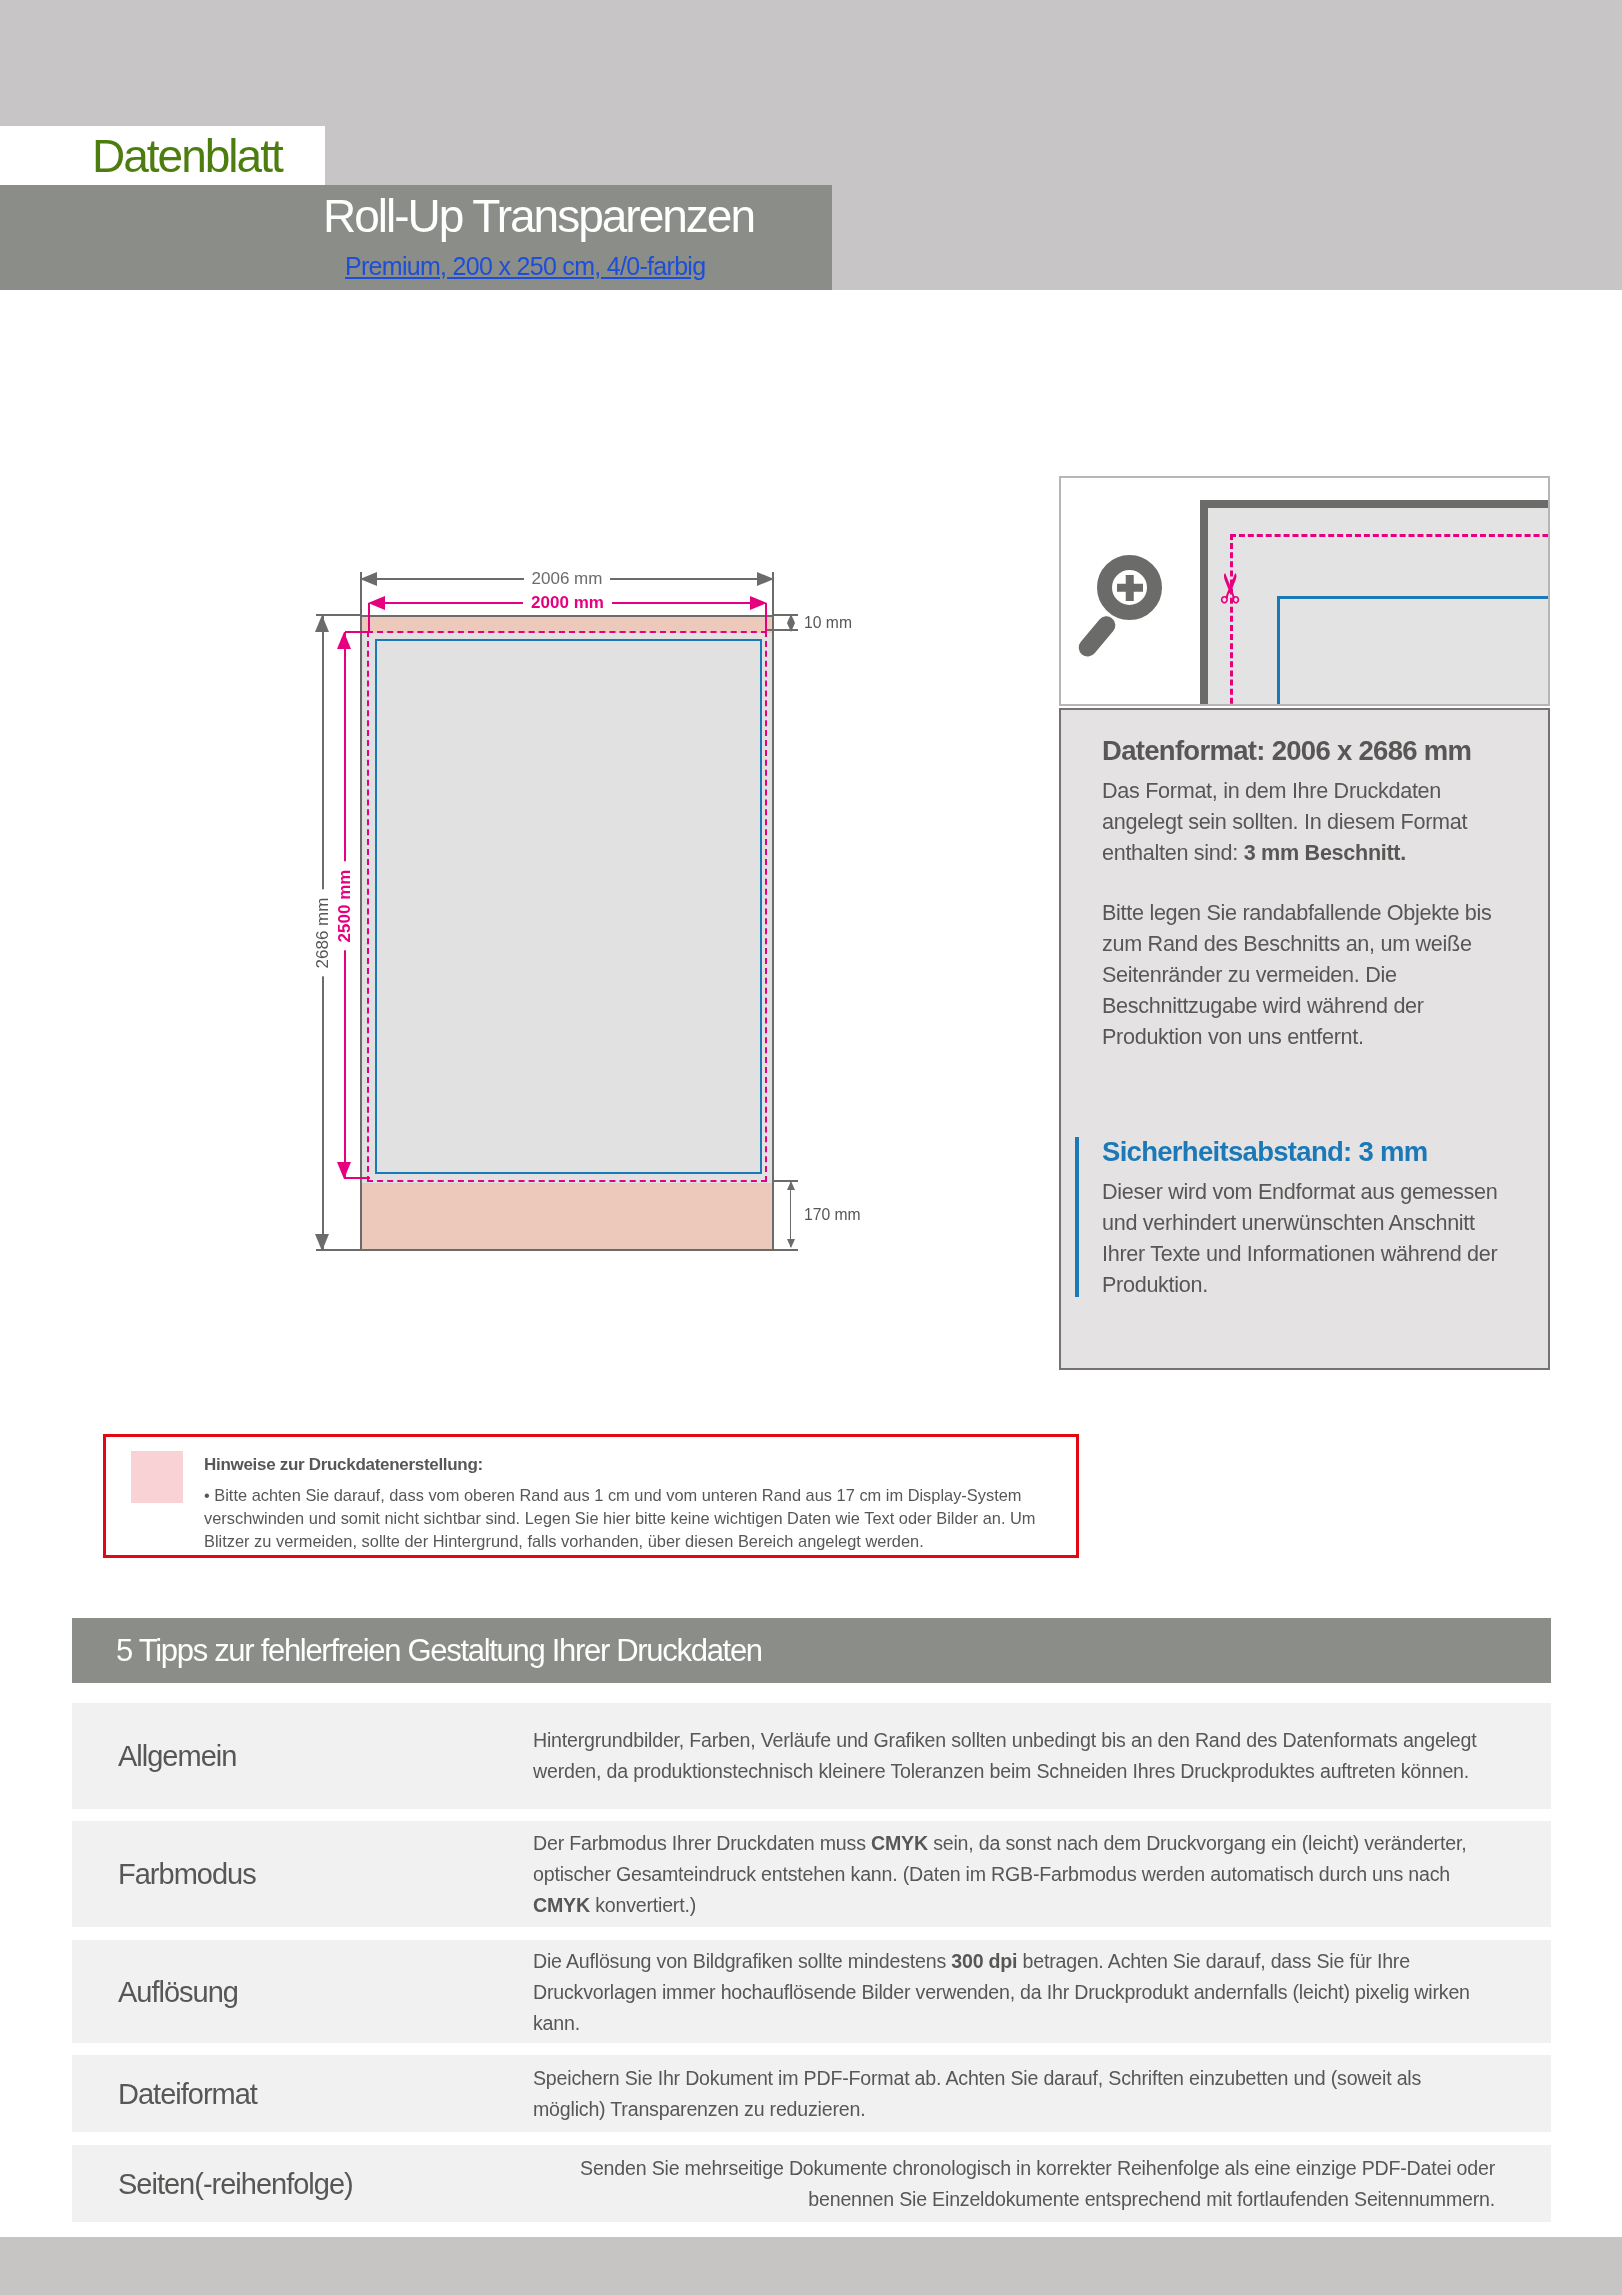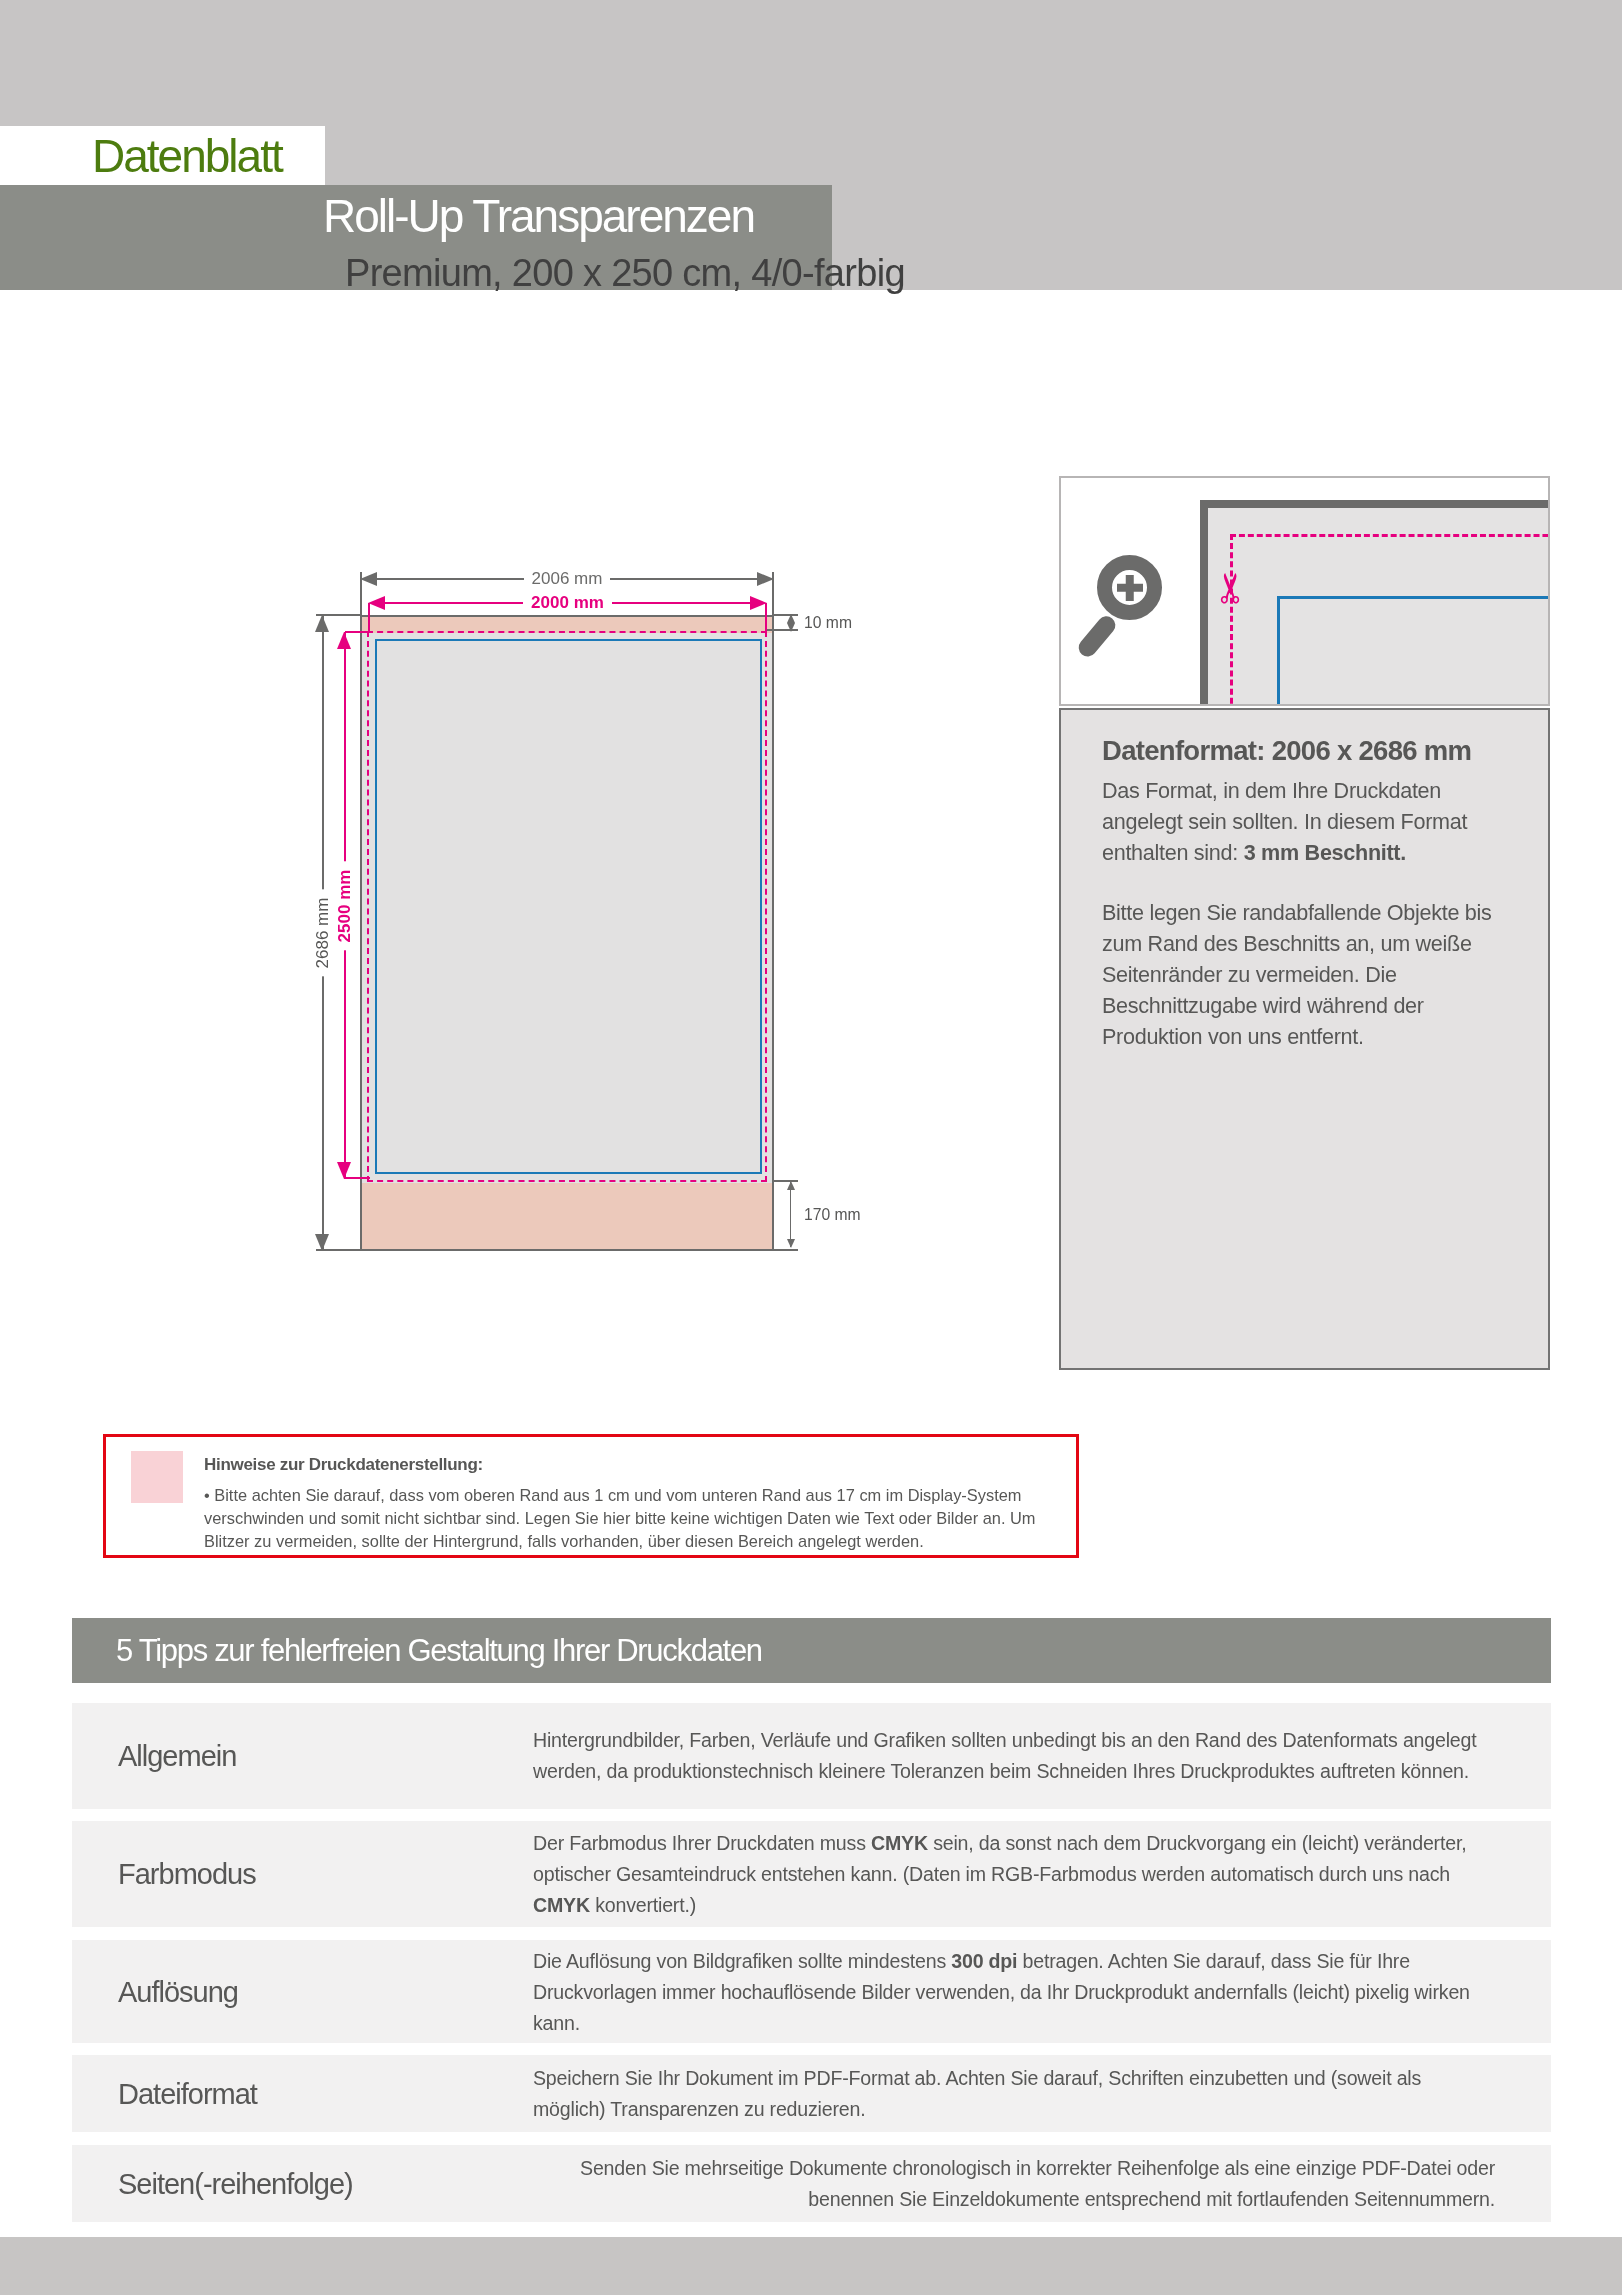--- a/index.html
+++ b/index.html
@@ -10,21 +10,21 @@
   }
   .abs { position:absolute; }
 
   
   .band-top { left:0; top:0; width:1623px; height:290px; background:#c7c5c5; }
   .datenblatt-box { left:0; top:126px; width:325px; height:60px; background:#ffffff; }
   .datenblatt-box .lbl { position:absolute; left:59px; top:50%; transform:translateY(-50%);
     font-size:46px; letter-spacing:-2px; color:#4d7c0f; white-space:nowrap;margin-left:33px; }
   .title-bar { left:0; top:185px; width:832px; height:105px; background:#8b8d88; }
   .product-title { left:323px; top:189px; font-size:46px; letter-spacing:-2px; color:#fff; white-space:nowrap; }
-  .product-subtitle { left:345px; top:252px; font-size:38px; letter-spacing:-0.7px; color:#404040; white-space:nowrap; }
+  .product-subtitle { left:345px; top:252px; font-size:25px; letter-spacing:-0.7px; color:#1d4ed8; white-space:nowrap;text-decoration:underline; }
 
   
   .banner { left:360px; top:615px; width:414px; height:636px; border:2.6px solid #6b6b6a; background:#e2e1e1; }
   .strip-top { position:absolute; left:0; right:0; top:0; height:15.7px; background:#ecc9bb; }
   .strip-bottom { position:absolute; left:0; right:0; bottom:0; height:66px; background:#ecc9bb; }
   .endformat { position:absolute; left:5.2px; right:4.6px; top:14.4px; bottom:67px; border:2.6px dashed #e6007f; }
   .safety { position:absolute; left:13px; right:10.5px; top:21.6px; bottom:75px; border:2.6px solid #1b79b7; }
 
   .dim-h { display:flex; align-items:center; height:19.6px; }
   .dim-h .seg { flex:1; height:2px; background:currentColor; }
@@ -179,20 +179,25 @@
 
 <div class="abs info-box">
   <div class="info-section">
     <div class="info-heading">Datenformat: 2006 x 2686 mm</div>
     <p class="info-para"><span>Das Format, in dem Ihre Druckdaten angelegt sein sollten. In diesem Format enthalten sind: </span><span class="b">3 mm Beschnitt.</span></p>
     <div class="para-gap"></div>
     <p class="info-para"><span>Bitte legen Sie randabfallende Objekte bis zum Rand des Beschnitts an, um weiße Seitenränder zu vermeiden. Die Beschnittzugabe wird während der Produktion von uns entfernt.</span></p>
   </div>
   <div class="sec-gap-1"></div>
   <div class="sec-gap-2"></div>
+  <div class="info-section">
+    <span class="marker-solid"></span>
+    <div class="info-heading hd-blue">Sicherheitsabstand: 3 mm</div>
+    <p class="info-para"><span>Dieser wird vom Endformat aus gemessen und verhindert unerwünschten Anschnitt Ihrer Texte und Informationen während der Produktion.</span></p>
+  </div>
 </div>
 
 <div class="abs notes-box">
   <div class="notes-swatch"></div>
   <div class="notes-heading">Hinweise zur Druckdatenerstellung:</div>
   <div class="notes-body">• Bitte achten Sie darauf, dass vom oberen Rand aus 1 cm und vom unteren Rand aus 17 cm im Display-System verschwinden und somit nicht sichtbar sind. Legen Sie hier bitte keine wichtigen Daten wie Text oder Bilder an. Um Blitzer zu vermeiden, sollte der Hintergrund, falls vorhanden, über diesen Bereich angelegt werden.</div>
 </div>
 
 <div class="abs tips-banner">
   <span class="lbl">5 Tipps zur fehlerfreien Gestaltung Ihrer Druckdaten</span>

